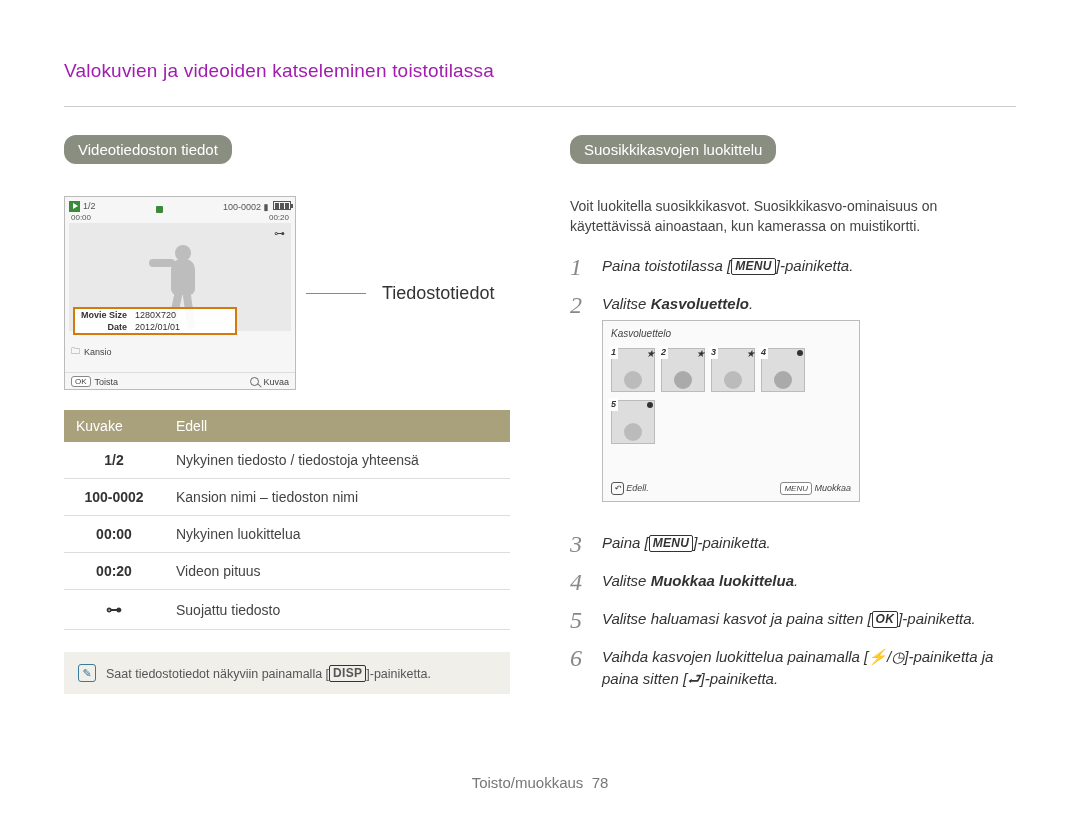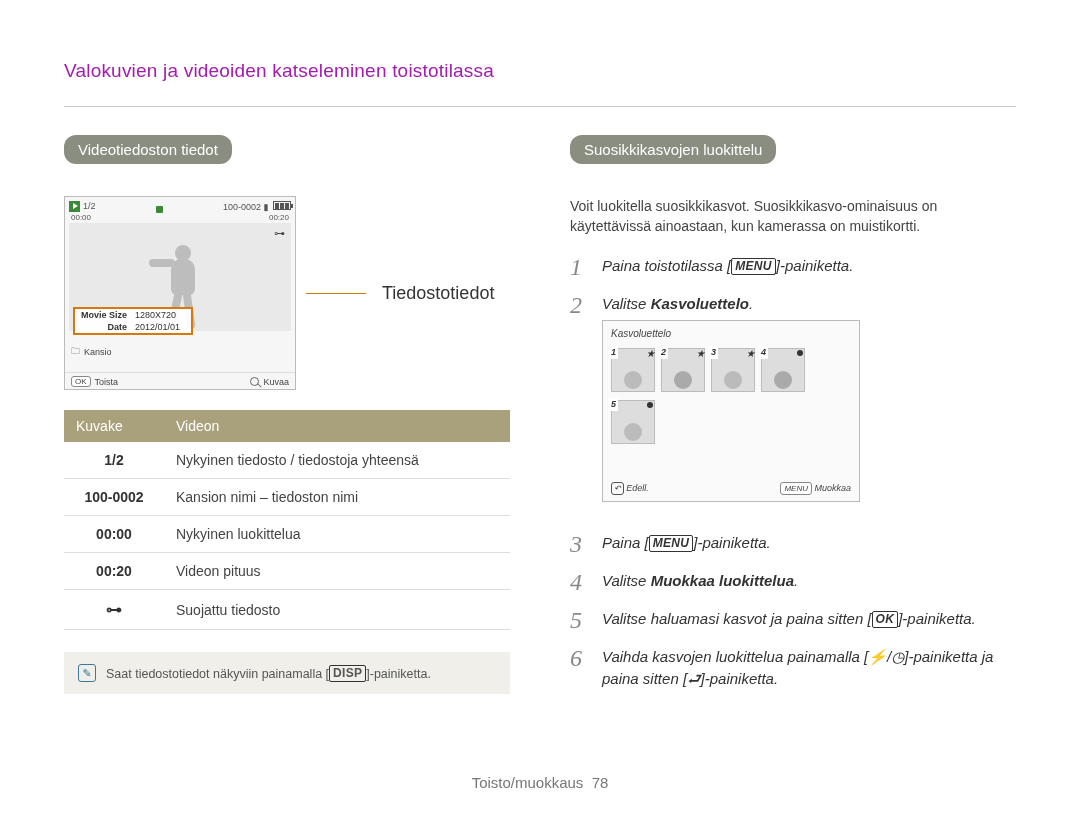--- a/index.html
+++ b/index.html
@@ -25,21 +25,21 @@
   .batt i{display:block;width:4px;height:7px;background:#555;margin:1px 0 0 1px;float:left;}
   .lcd-times { display:flex; justify-content:space-between; font-size:8px; color:#555; padding:0 6px; }
   .lcd-img { height:108px; background:#e9e9e9; margin:1px 4px 0 4px; display:flex; align-items:flex-end; justify-content:center; position:relative;}
   .dancer { width:50px; height:86px; position:relative; }
   .dancer .head{ width:16px; height:16px; background:#bdbdbd; border-radius:50%; position:absolute; top:0; left:20px;}
   .dancer .body{ width:24px; height:36px; background:#bdbdbd; border-radius:10px 10px 6px 6px; position:absolute; top:14px; left:16px;}
   .dancer .arm{ width:26px; height:8px; background:#bdbdbd; border-radius:4px; position:absolute; top:14px; left:-6px;}
   .dancer .leg1{ width:8px; height:38px; background:#bdbdbd; border-radius:4px; position:absolute; top:46px; left:16px; transform:rotate(12deg);}
   .dancer .leg2{ width:8px; height:38px; background:#bdbdbd; border-radius:4px; position:absolute; top:46px; left:30px; transform:rotate(-8deg);}
   .lock-ind { position:absolute; top:4px; right:6px; font-size:11px; color:#444;}
-  .info-overlay { position:absolute; bottom:-4px; left:4px; width:120px; border:2px solid #d57a0a; background:rgba(255,255,255,0.92); font-size:9px; }
+  .info-overlay { position:absolute; bottom:-4px; left:4px; width:164px; border:2px solid #d57a0a; background:rgba(255,255,255,0.92); font-size:9px; }
   .info-overlay table { border-collapse:collapse; width:100%; }
   .info-overlay td { padding:1px 4px; }
   .info-overlay td:first-child { font-weight:bold; text-align:right; width:56px;}
   .lcd-row { display:flex; align-items:center; justify-content:space-between; padding:3px 6px 2px 6px; font-size:9px; color:#444; margin-top:10px;}
   .lcd-row .grp{display:flex;align-items:center;gap:4px;}
   .kbd { display:inline-block; border:1px solid #888; border-radius:3px; padding:0 3px; font-size:8px; background:#fff;}
   .zoom-icon{display:inline-block;width:9px;height:9px;border:1px solid #666;border-radius:50%;position:relative;}
   .zoom-icon::after{content:"";position:absolute;width:5px;height:1px;background:#666;right:-4px;bottom:-1px;transform:rotate(45deg);}
   .callout-line { width:60px; height:0; border-top:1px solid #d57a0a; align-self:center; margin-left:-6px; }
   .callout-label { font-size:18px; color:#333; }
@@ -154,21 +154,21 @@
           </div>
         </div>
         <div class="callout-line"></div>
         <div class="callout-label">Tiedostotiedot</div>
       </div>
 
       <table class="desc">
         <tbody>
             <tr>
           <th>Kuvake</th>
-          <th>Videon</th>
+          <th>Edell</th>
         </tr>
         <tr>
           <td>1/2</td>
               <td>Nykyinen tiedosto / tiedostoja yhteensä</td>
         </tr>
         <tr>
           <td>100-0002</td>
               <td>Kansion nimi – tiedoston nimi</td>
         </tr>
         <tr>

